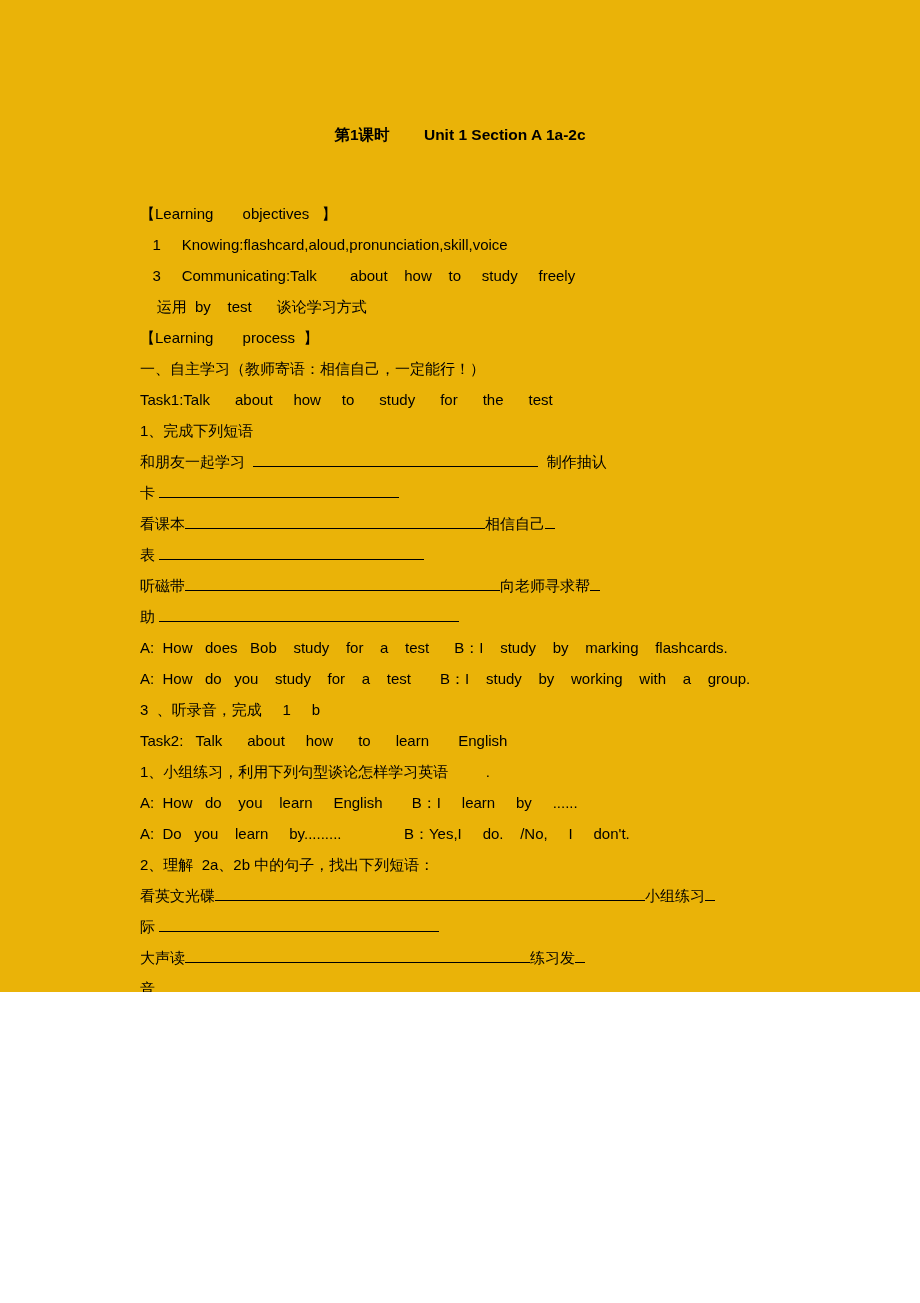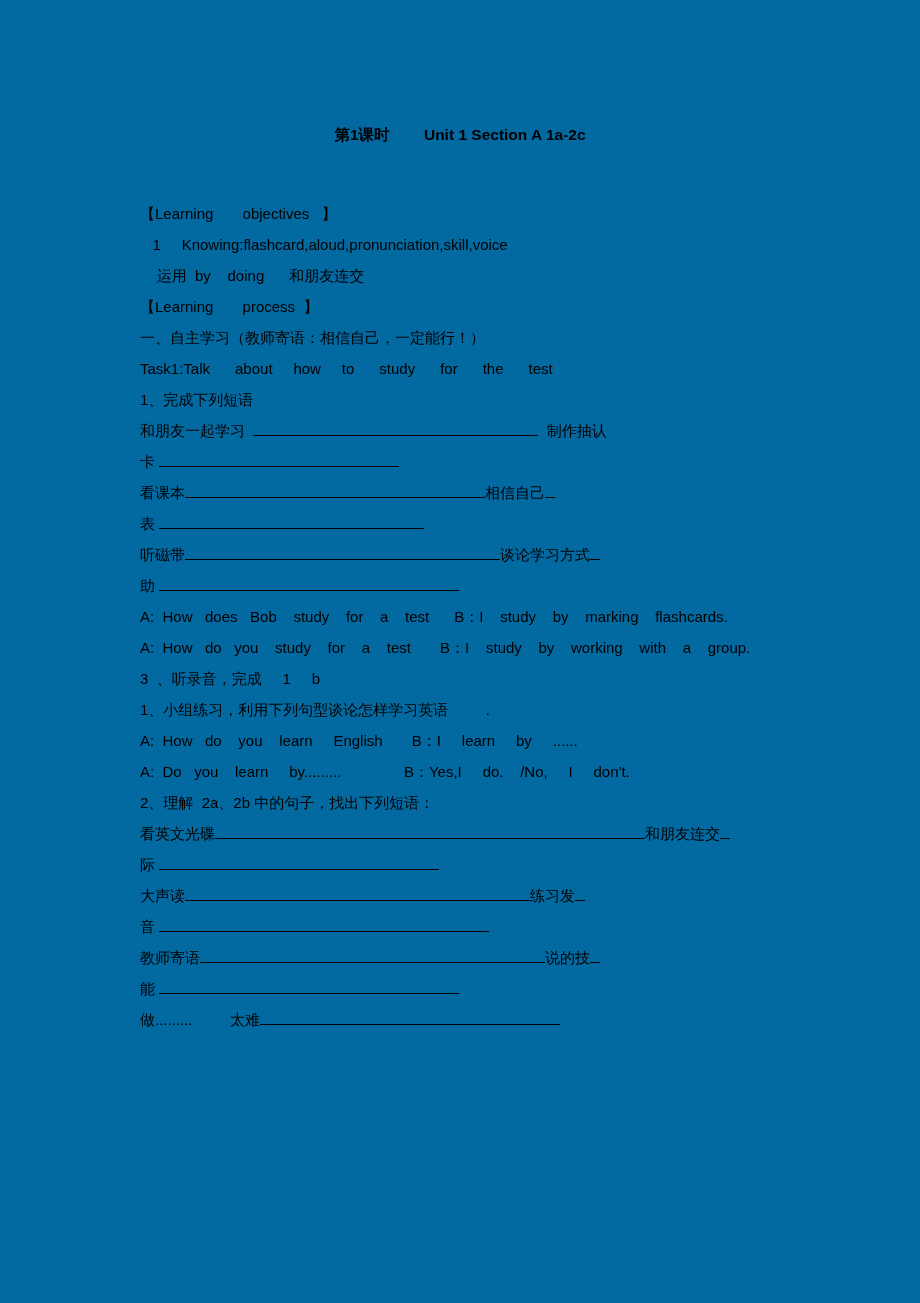--- a/index.html
+++ b/index.html
@@ -3,22 +3,22 @@
 <meta charset="utf-8">
 <style>
   html, body {
     margin: 0;
     padding: 0;
     background: #ffffff;
   }
   .page {
     position: relative;
     width: 920px;
-    height: 1303px;
-    background: #0369a1;
+    height: 992px;
+    background: #eab308;
     color: #000000;
     font-family: "Liberation Sans", "DejaVu Sans", sans-serif;
     font-size: 15px;
     overflow: hidden;
     box-sizing: border-box;
   }
   .doc-title {
     padding-top: 125px;
     text-align: center;
     font-weight: bold;
@@ -46,39 +46,41 @@
   }
 </style>
 </head>
 <body>
 
 <div class="page">
   <div class="doc-title">第1课时        Unit 1 Section A 1a-2c</div>
   <div class="doc-body" id="doc-body">
       <div class="line"><span class="seg">【Learning       objectives   】</span></div>
       <div class="line"><span class="seg">   1     Knowing:flashcard,aloud,pronunciation,skill,voice</span></div>
-      <div class="line"><span class="seg">    运用  by    doing      和朋友连交</span></div>
+      <div class="line"><span class="seg">   3     Communicating:Talk        about    how    to     study     freely</span></div>
+      <div class="line"><span class="seg">    运用  by    test      谈论学习方式</span></div>
       <div class="line"><span class="seg">【Learning       process  】</span></div>
       <div class="line"><span class="seg">一、自主学习（教师寄语：相信自己，一定能行！）</span></div>
       <div class="line"><span class="seg">Task1:Talk      about     how     to      study      for      the      test</span></div>
       <div class="line"><span class="seg">1、完成下列短语</span></div>
       <div class="line"><span class="seg">和朋友一起学习  </span><span class="blank" style="width: 285px; border-bottom-color: rgb(0, 0, 0);"></span><span class="seg">  制作抽认</span></div>
       <div class="line"><span class="seg">卡 </span><span class="blank" style="width: 240px; border-bottom-color: rgb(0, 0, 0);"></span></div>
       <div class="line"><span class="seg">看课本</span><span class="blank" style="width: 300px; border-bottom-color: rgb(0, 0, 0);"></span><span class="seg">相信自己</span><span class="blank" style="width: 10px; border-bottom-color: rgb(0, 0, 0);"></span></div>
       <div class="line"><span class="seg">表 </span><span class="blank" style="width: 265px; border-bottom-color: rgb(0, 0, 0);"></span></div>
-      <div class="line"><span class="seg">听磁带</span><span class="blank" style="width: 315px; border-bottom-color: rgb(0, 0, 0);"></span><span class="seg">谈论学习方式</span><span class="blank" style="width: 10px; border-bottom-color: rgb(0, 0, 0);"></span></div>
+      <div class="line"><span class="seg">听磁带</span><span class="blank" style="width: 315px; border-bottom-color: rgb(0, 0, 0);"></span><span class="seg">向老师寻求帮</span><span class="blank" style="width: 10px; border-bottom-color: rgb(0, 0, 0);"></span></div>
       <div class="line"><span class="seg">助 </span><span class="blank" style="width: 300px; border-bottom-color: rgb(0, 0, 0);"></span></div>
       <div class="line"><span class="seg">A:  How   does   Bob    study    for    a    test      B：I    study    by    marking    flashcards.</span></div>
       <div class="line"><span class="seg">A:  How   do   you    study    for    a    test       B：I    study    by    working    with    a    group.</span></div>
       <div class="line"><span class="seg">3  、听录音，完成     1     b</span></div>
+      <div class="line"><span class="seg">Task2:   Talk      about     how      to      learn       English</span></div>
       <div class="line"><span class="seg">1、小组练习，利用下列句型谈论怎样学习英语         .</span></div>
       <div class="line"><span class="seg">A:  How   do    you    learn     English       B：I     learn     by     ......</span></div>
       <div class="line"><span class="seg">A:  Do   you    learn     by.........               B：Yes,I     do.    /No,     I     don't.</span></div>
       <div class="line"><span class="seg">2、理解  2a、2b 中的句子，找出下列短语：</span></div>
-      <div class="line"><span class="seg">看英文光碟</span><span class="blank" style="width: 430px; border-bottom-color: rgb(0, 0, 0);"></span><span class="seg">和朋友连交</span><span class="blank" style="width: 10px; border-bottom-color: rgb(0, 0, 0);"></span></div>
+      <div class="line"><span class="seg">看英文光碟</span><span class="blank" style="width: 430px; border-bottom-color: rgb(0, 0, 0);"></span><span class="seg">小组练习</span><span class="blank" style="width: 10px; border-bottom-color: rgb(0, 0, 0);"></span></div>
       <div class="line"><span class="seg">际 </span><span class="blank" style="width: 280px; border-bottom-color: rgb(0, 0, 0);"></span></div>
       <div class="line"><span class="seg">大声读</span><span class="blank" style="width: 345px; border-bottom-color: rgb(0, 0, 0);"></span><span class="seg">练习发</span><span class="blank" style="width: 10px; border-bottom-color: rgb(0, 0, 0);"></span></div>
       <div class="line"><span class="seg">音 </span><span class="blank" style="width: 330px; border-bottom-color: rgb(0, 0, 0);"></span></div>
       <div class="line"><span class="seg">教师寄语</span><span class="blank" style="width: 345px; border-bottom-color: rgb(0, 0, 0);"></span><span class="seg">说的技</span><span class="blank" style="width: 10px; border-bottom-color: rgb(0, 0, 0);"></span></div>
       <div class="line"><span class="seg">能 </span><span class="blank" style="width: 300px; border-bottom-color: rgb(0, 0, 0);"></span></div>
       <div class="line"><span class="seg">做.........         太难</span><span class="blank" style="width: 300px; border-bottom-color: rgb(0, 0, 0);"></span></div>
     </div>
 </div>
 
 </body></html>

